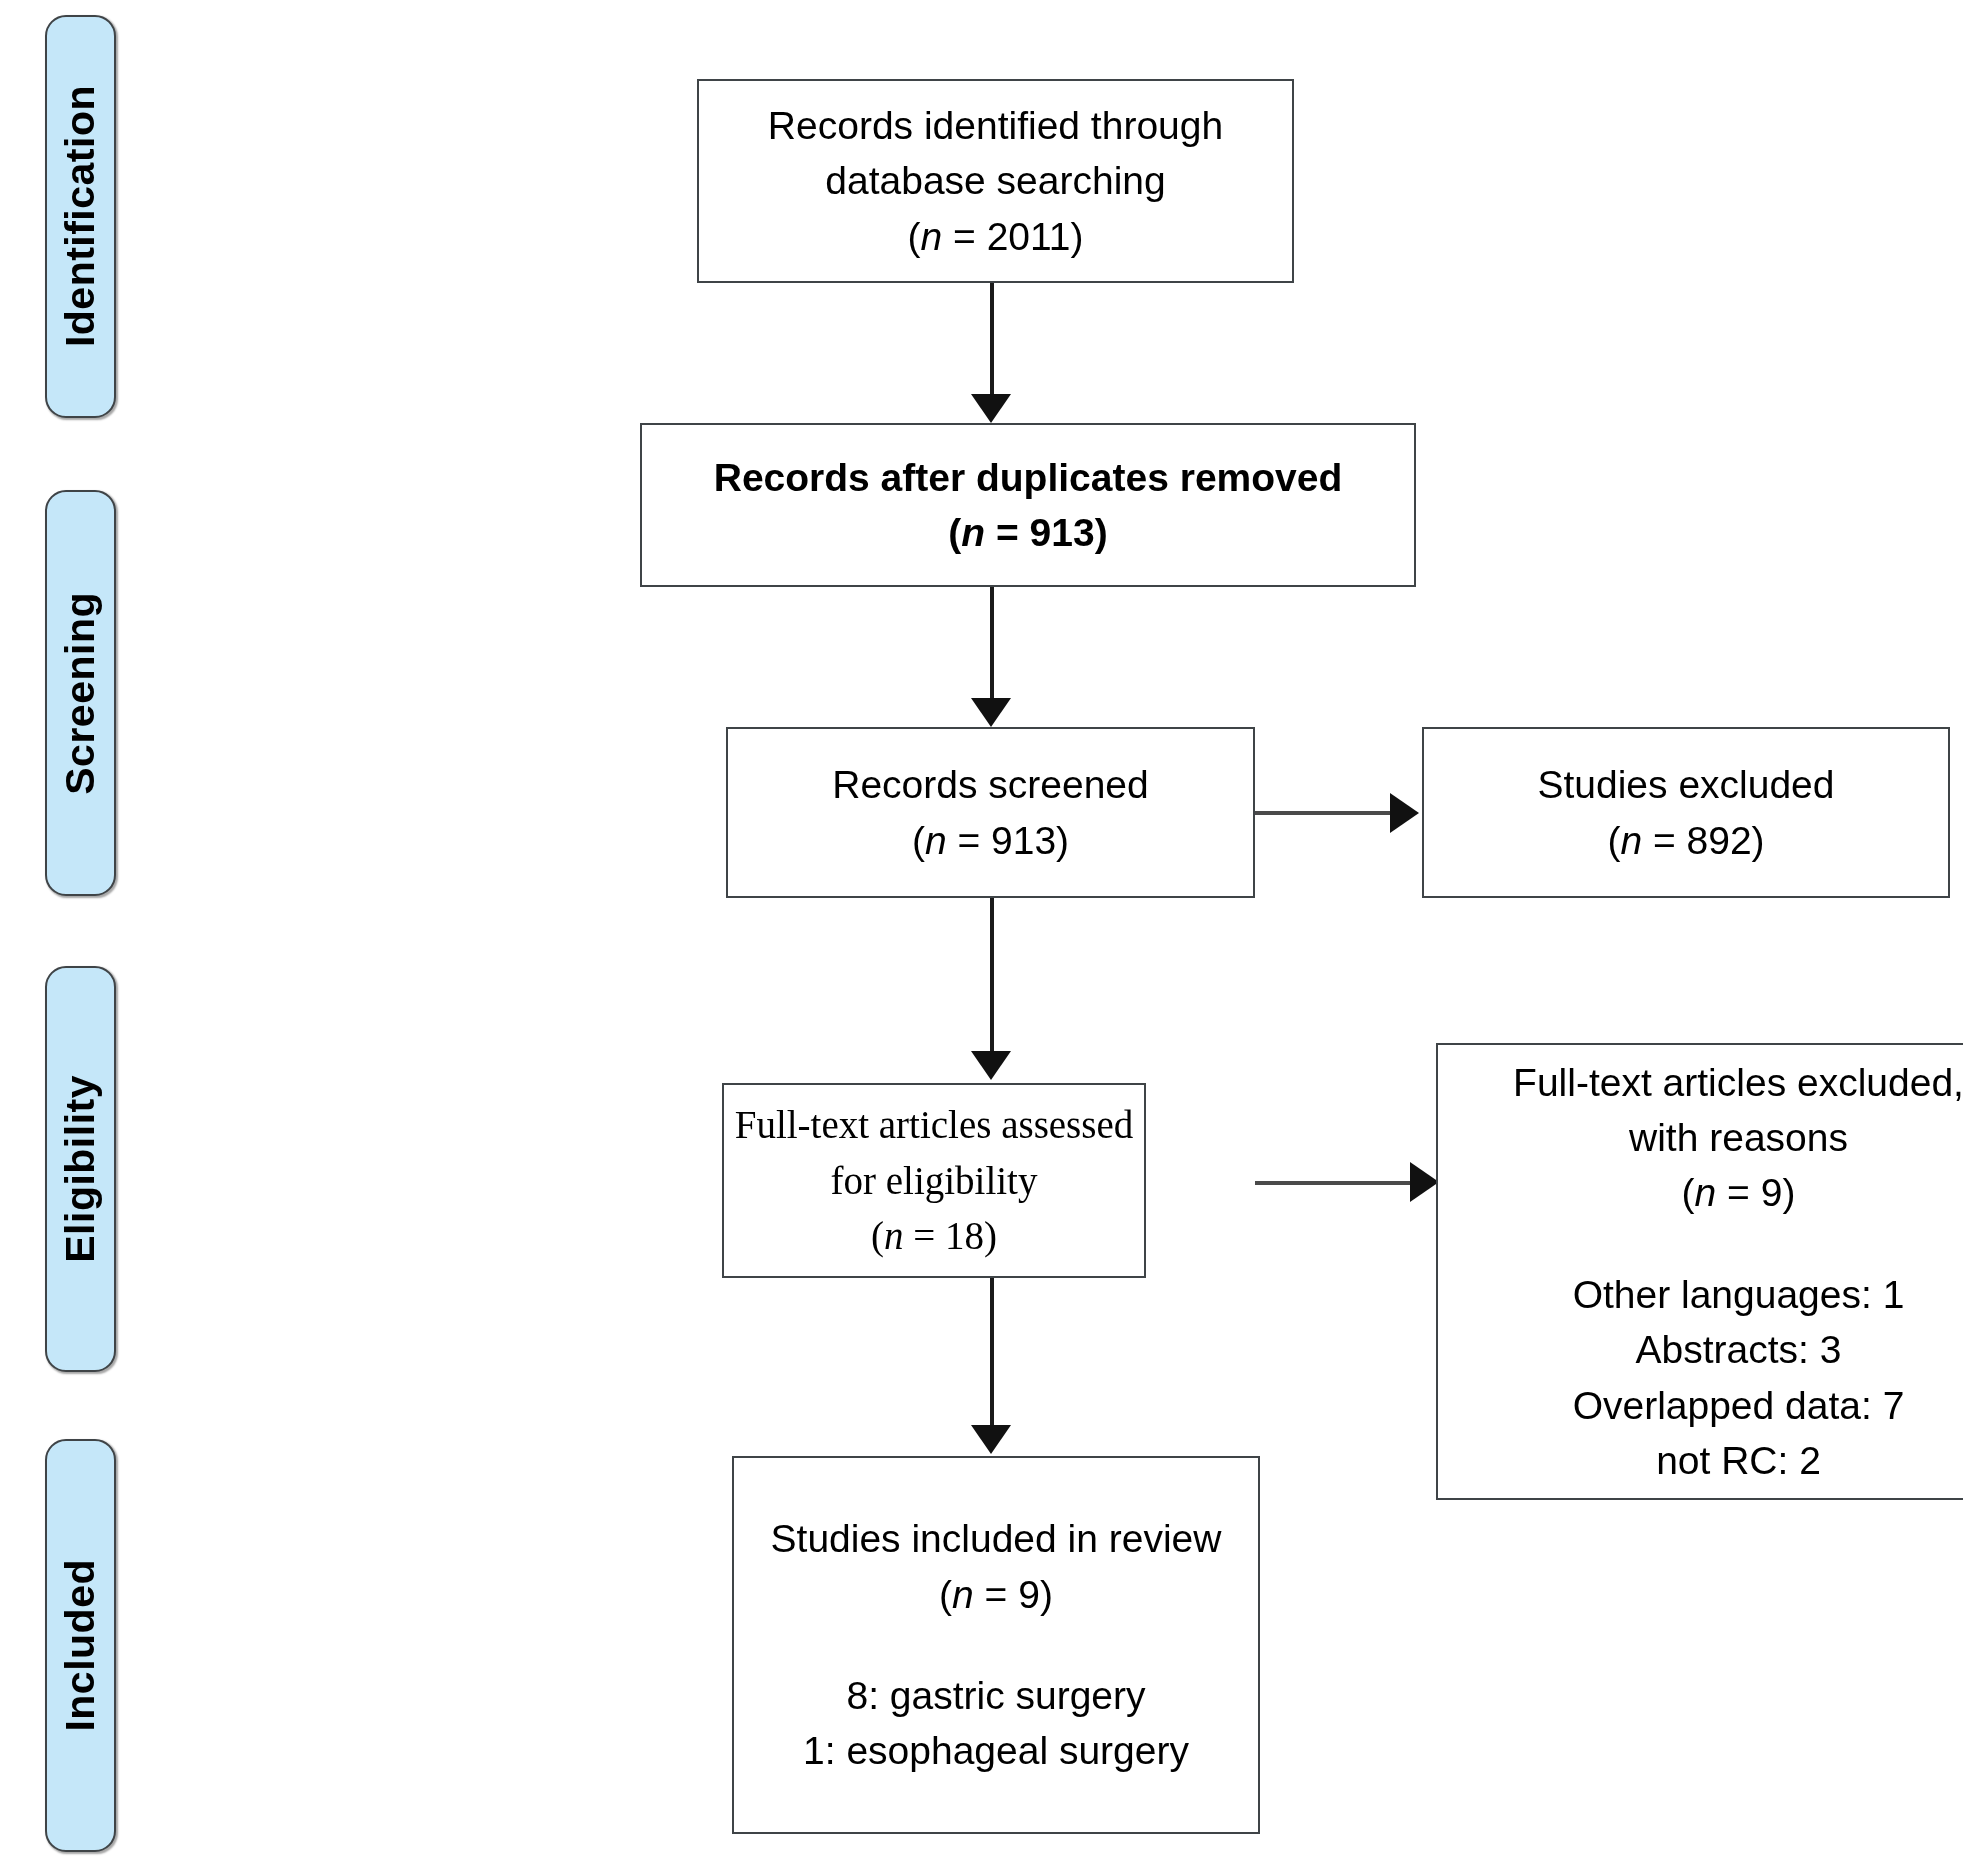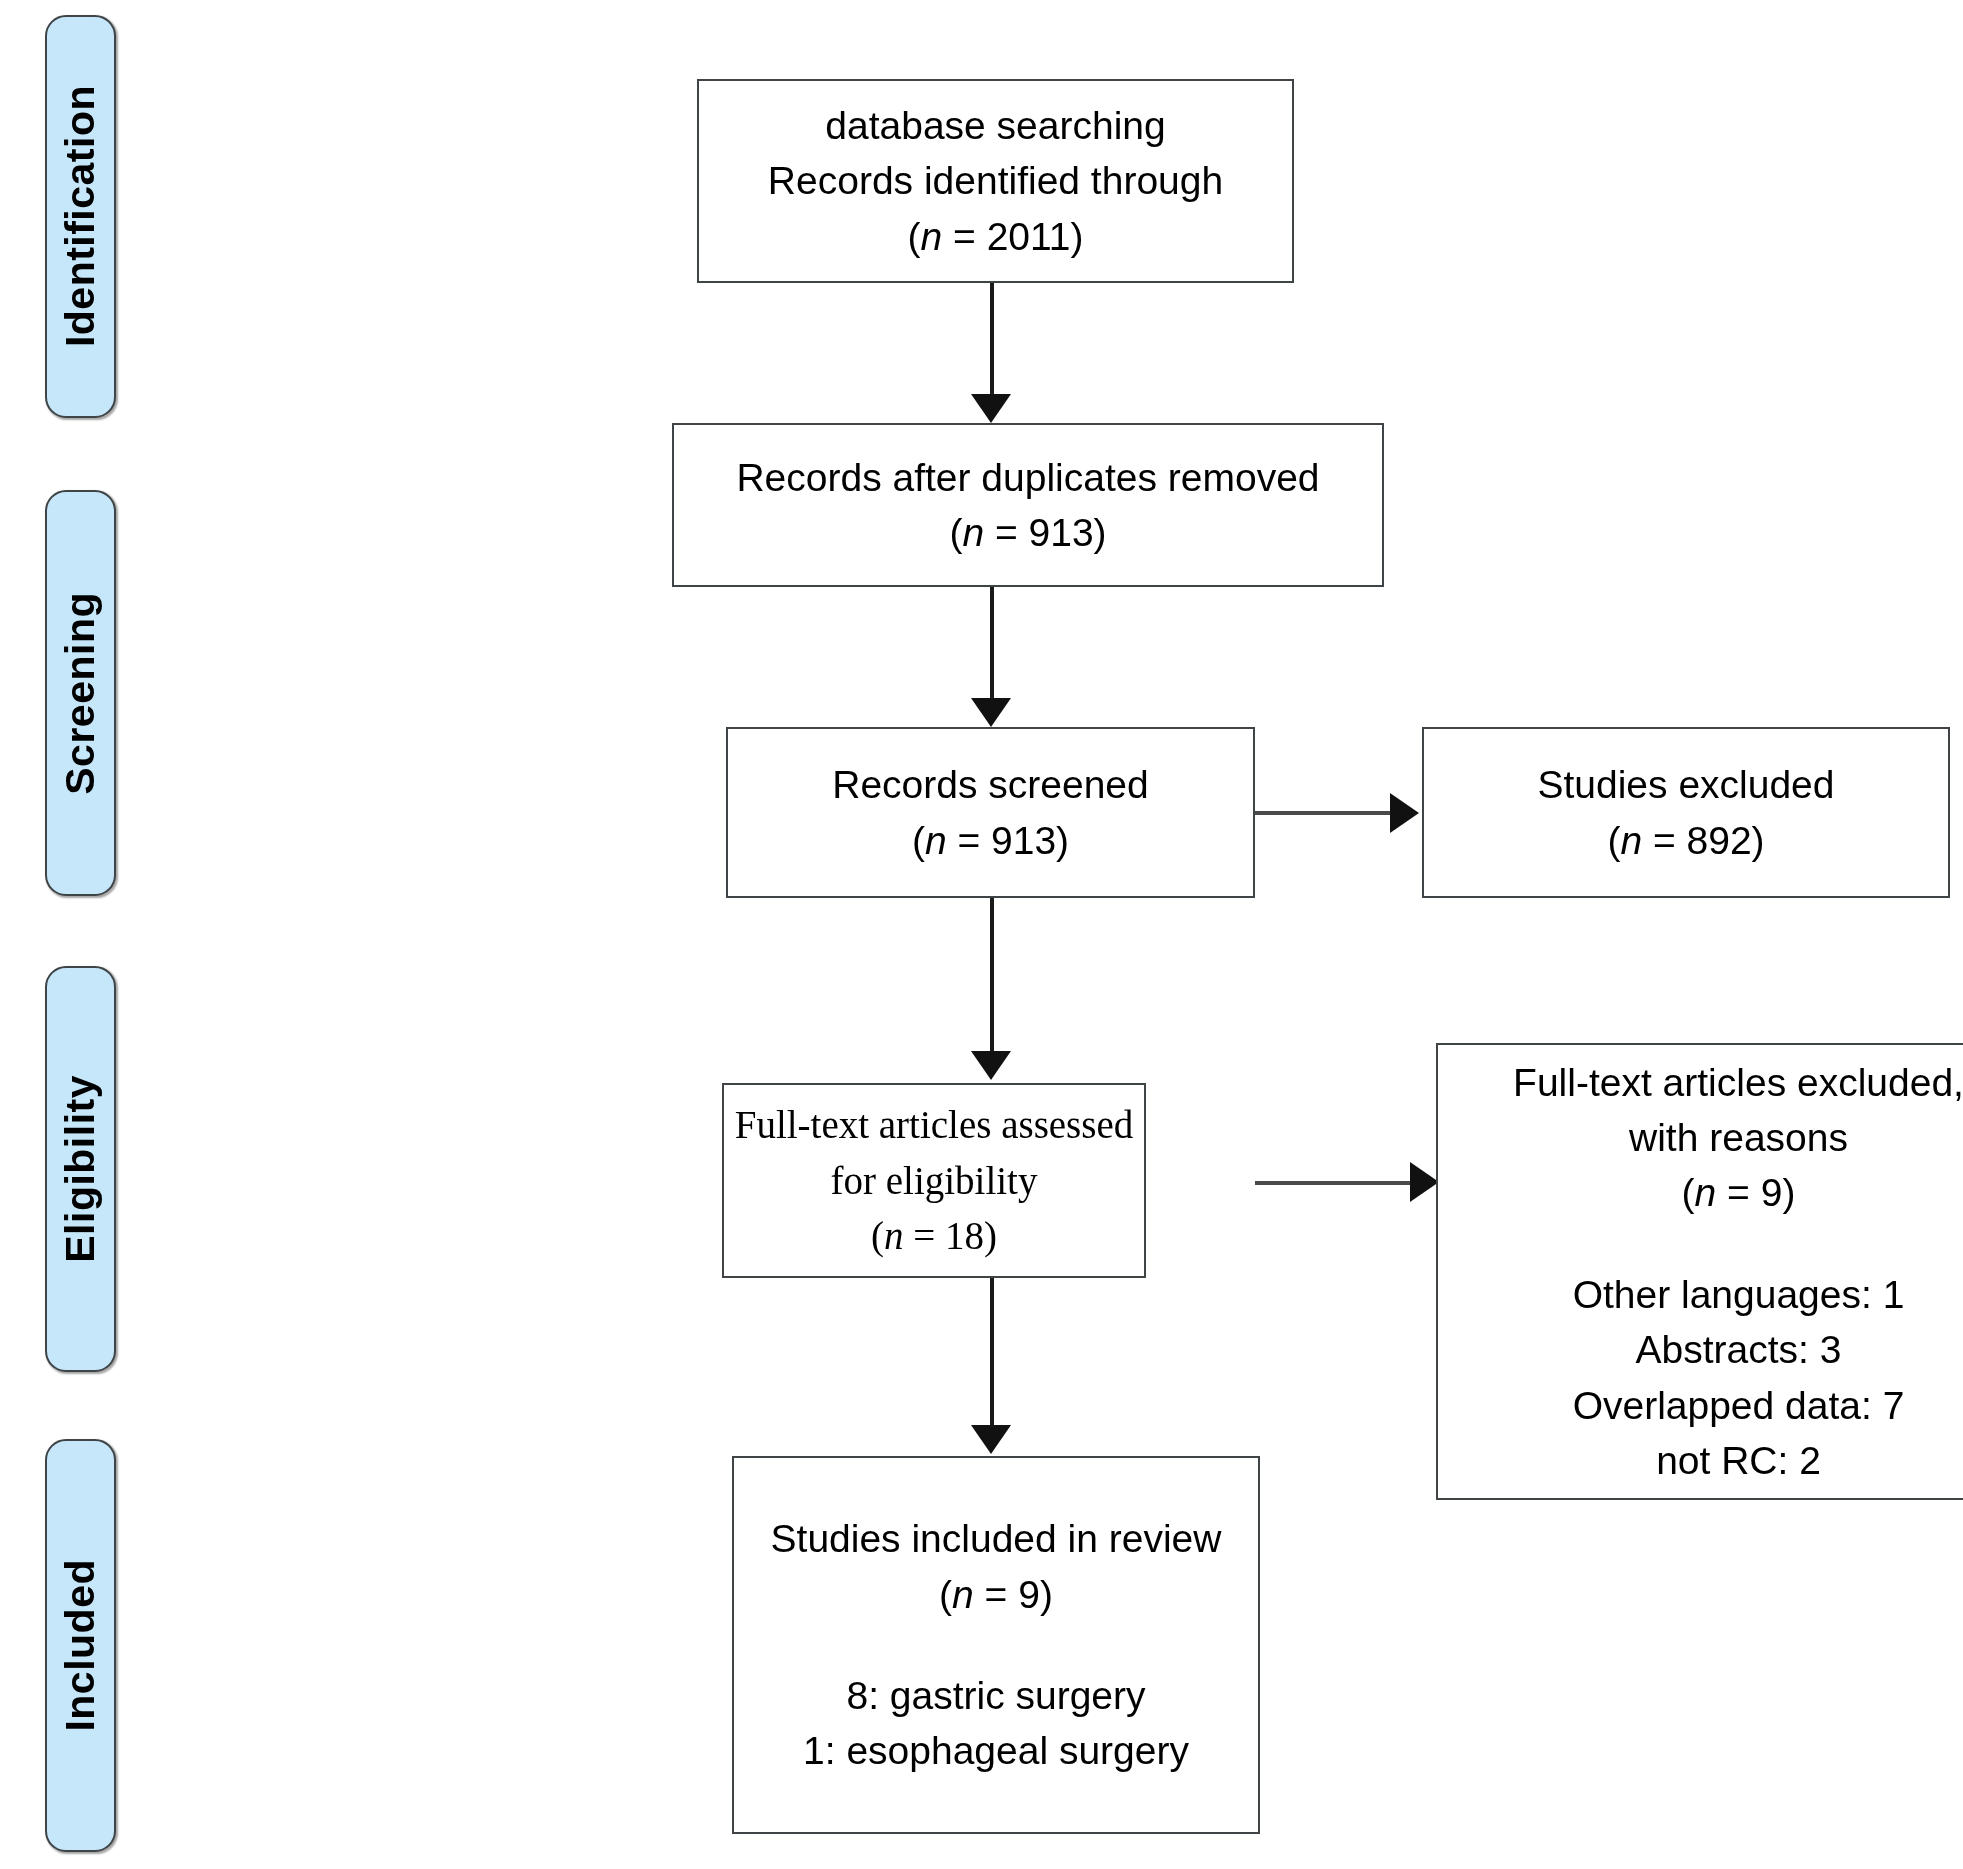--- a/index.html
+++ b/index.html
@@ -102,29 +102,29 @@
 
   <div class="stage-box" style="left:45px; top:966px; width:71px; height:406px;">
     <span class="stage-label">Eligibility</span>
   </div>
 
   <div class="stage-box" style="left:45px; top:1439px; width:71px; height:413px;">
     <span class="stage-label">Included</span>
   </div>
 
   <div class="flow-box" style="left:697px; top:79px; width:597px; height:204px;">
+    <span class="line">Records identified through</span>
     <span class="line">database searching</span>
-    <span class="line">Records identified through</span>
     <span class="line"><span>(</span><span class="it">n</span><span> = </span><span>2011</span><span>)</span></span>
   </div>
 
   <div class="v-line" style="left:990px; top:283px; height:114px;"></div>
   <div class="arrow-down" style="left:971px; top:394px;"></div>
 
-  <div class="flow-box" style="left:672px; top:423px; width:712px; height:164px;">
+  <div class="flow-box" style="left:640px; top:423px; width:776px; height:164px;font-weight:bold;">
     <span class="line">Records after duplicates removed</span>
     <span class="line"><span>(</span><span class="it">n</span><span> = </span><span>913</span><span>)</span></span>
   </div>
 
   <div class="v-line" style="left:990px; top:587px; height:114px;"></div>
   <div class="arrow-down" style="left:971px; top:698px;"></div>
 
   <div class="flow-box" style="left:726px; top:727px; width:529px; height:171px;align-items:center;">
     <span class="line">Records screened</span>
     <span class="line"><span>(</span><span class="it">n</span><span> = </span><span>913</span><span>)</span></span>

